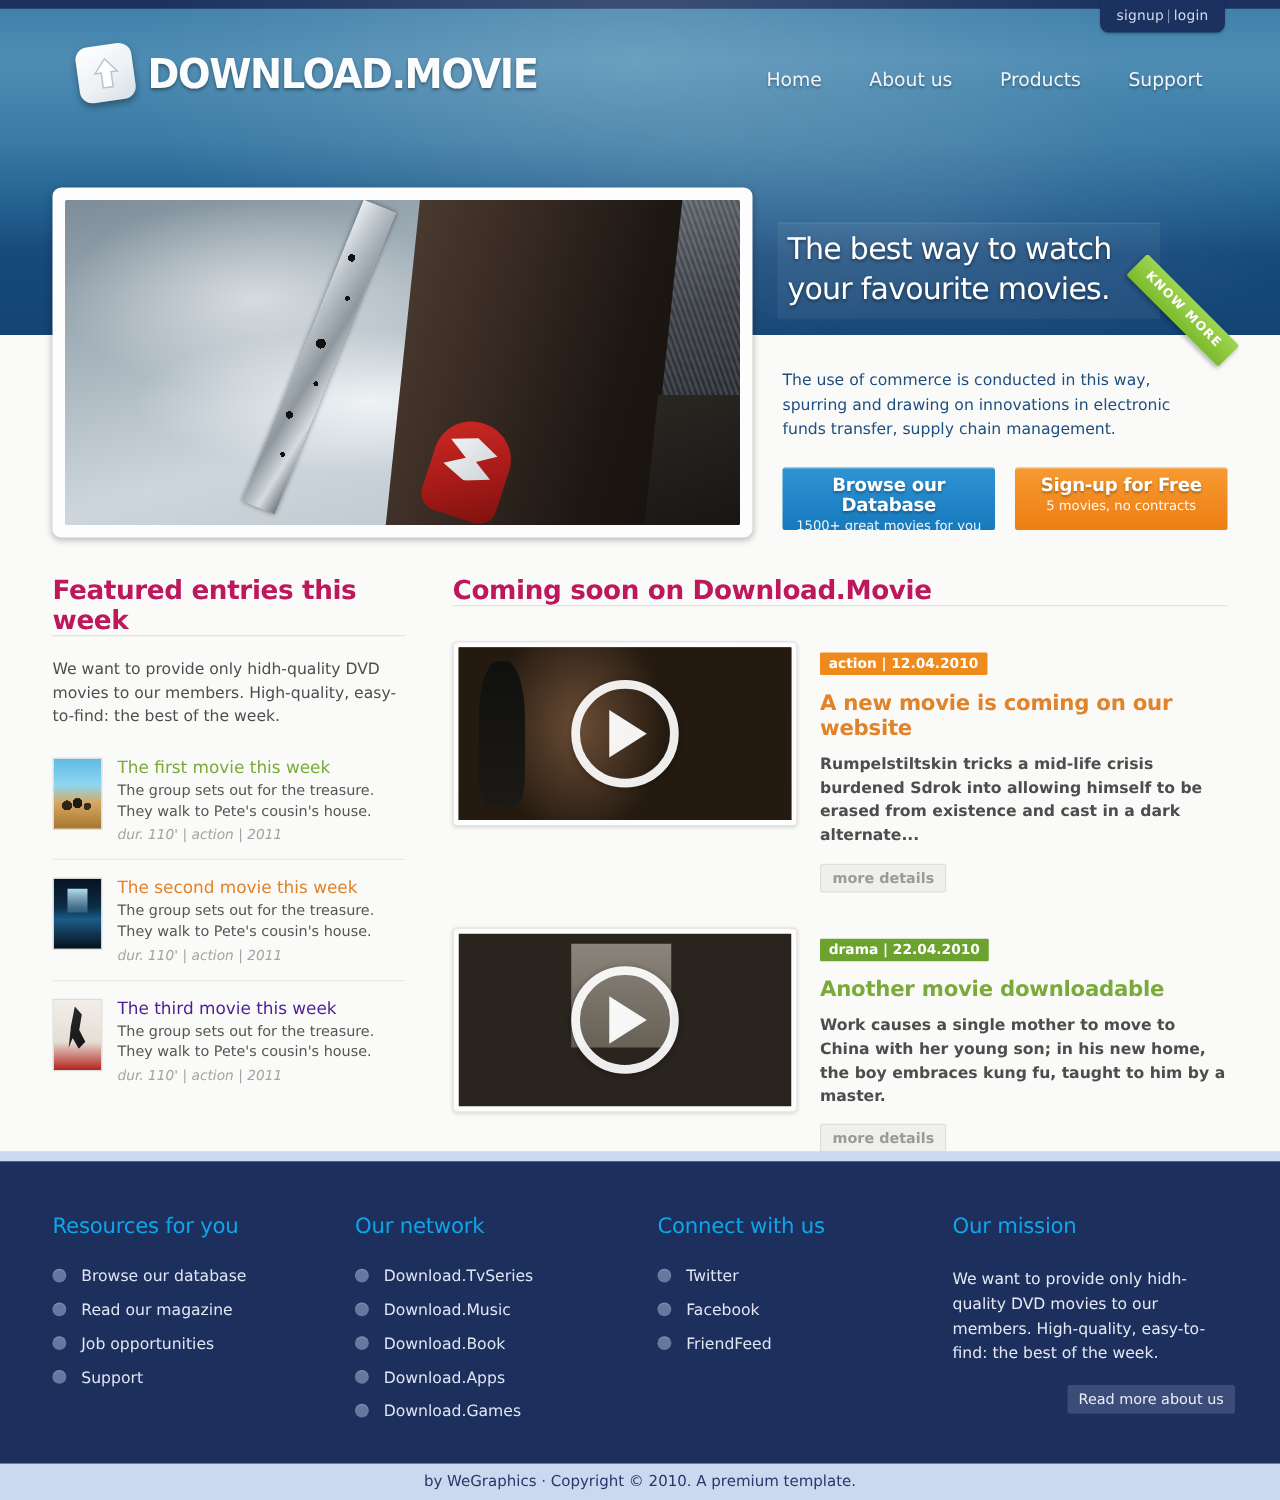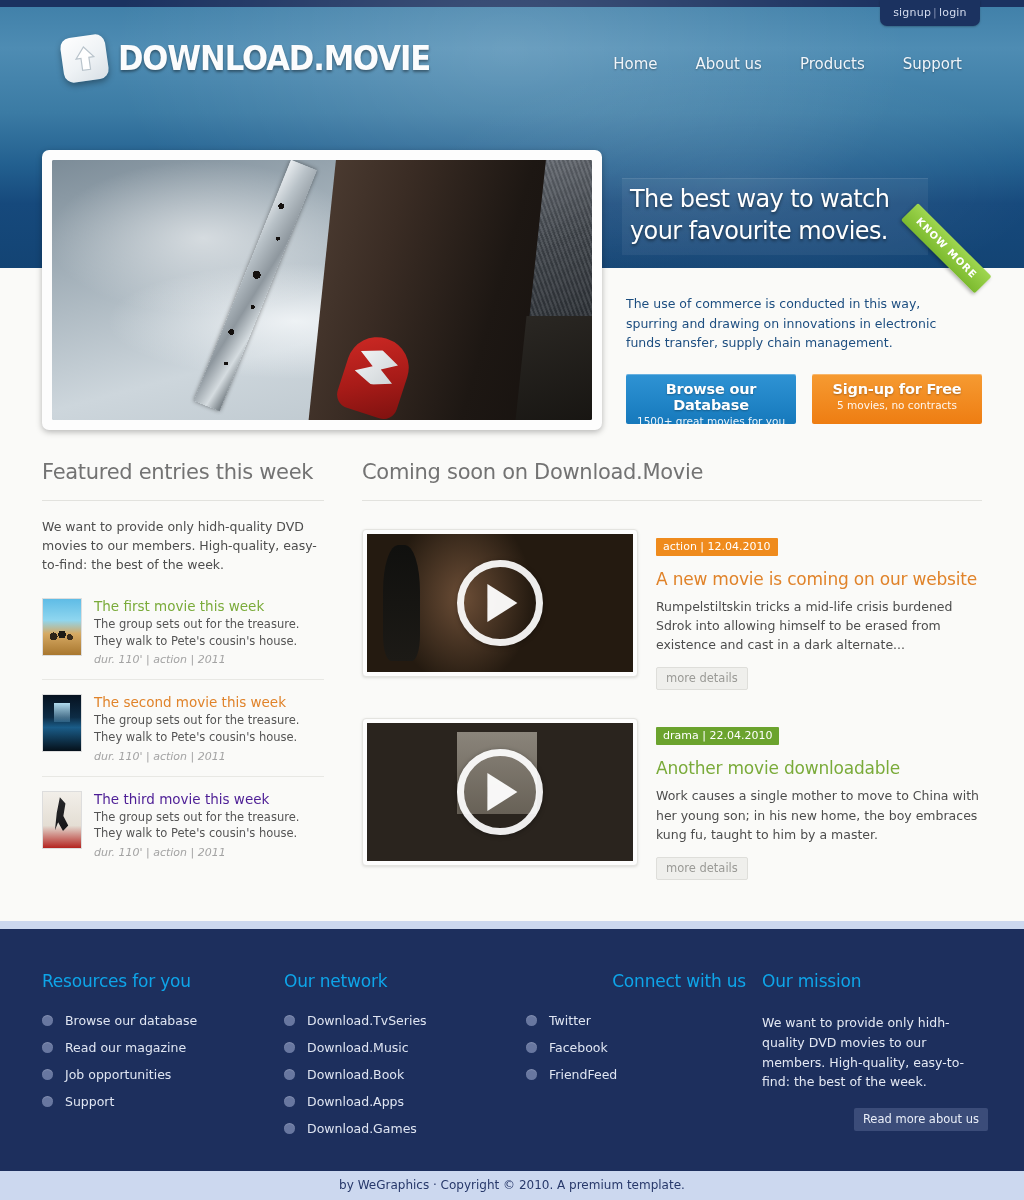--- a/index.html
+++ b/index.html
@@ -246,25 +246,24 @@
   .cta-title { font-size: 14.5px; font-weight: bold; text-shadow: 0 1px 2px rgba(0,0,0,.3); letter-spacing: -.2px; }
   .cta-sub { font-size: 10.5px; margin-top: 2px; opacity: .92; }
 
   
   .main { position: absolute; top: 460px; left: 0; width: 1024px; }
 
   .col-left { position: absolute; left: 42px; top: 0; width: 282px; }
   .col-right { position: absolute; left: 362px; top: 0; width: 620px; }
 
   .sec-title {
-    color: #737373;
+    color: #be185d;
     font-size: 21px;
-    font-weight: normal;
+    font-weight: bold;
     letter-spacing: -.3px;
-    padding-bottom: 16px;
     border-bottom: 1px solid #e2e2de;
   }
   .intro {
     margin-top: 16px;
     color: #4d4d4d;
     font-size: 12.5px;
     line-height: 1.52;
   }
 
   .movie-item {
@@ -303,21 +302,21 @@
   }
   .movie-body { flex: 1; min-width: 0; }
   .movie-title { font-size: 13.5px; margin-bottom: 2px; }
   .movie-title.green  { color: #7aab3a; }
   .movie-title.orange { color: #e0832a; }
   .movie-title.blue   { color: #4c1d95; }
   .movie-desc { color: #555; font-size: 11.5px; line-height: 1.45; }
   .movie-meta { color: #a3a3a3; font-size: 11px; font-style: italic; margin-top: 4px; }
 
   
-  .entry { display: flex; gap: 18px; margin-top: 28px; }
+  .entry { display: flex; gap: 18px; margin-top: 28px; font-weight: bold; }
   .thumb-frame {
     width: 276px; height: 148px;
     flex: none;
     background: #fdfdfd;
     border: 1px solid #e4e4e0;
     border-radius: 4px;
     padding: 4px;
     box-shadow: 0 1px 3px rgba(0,0,0,.12);
     cursor: pointer;
   }
@@ -400,21 +399,21 @@
   .footer {
     position: absolute; top: 929px; left: 0;
     width: 1024px; height: 242px;
     background: #1d2f5d;
     color: #dfe5f2;
   }
   .footer-inner { position: relative; width: 1024px; height: 100%; }
   .fcol { position: absolute; top: 42px; }
   .fcol.c1 { left: 42px;  width: 220px; }
   .fcol.c2 { left: 284px; width: 220px; }
-  .fcol.c3 { left: 526px; width: 220px; text-align: right; }
+  .fcol.c3 { left: 526px; width: 220px; }
   .fcol.c4 { left: 762px; width: 226px; }
   .fcol h3 {
     font-size: 17px;
     font-weight: normal;
     color: #0ea5e9;
     letter-spacing: -.2px;
     margin-bottom: 22px;
   }
   .flink {
     display: flex; align-items: center; gap: 12px;

